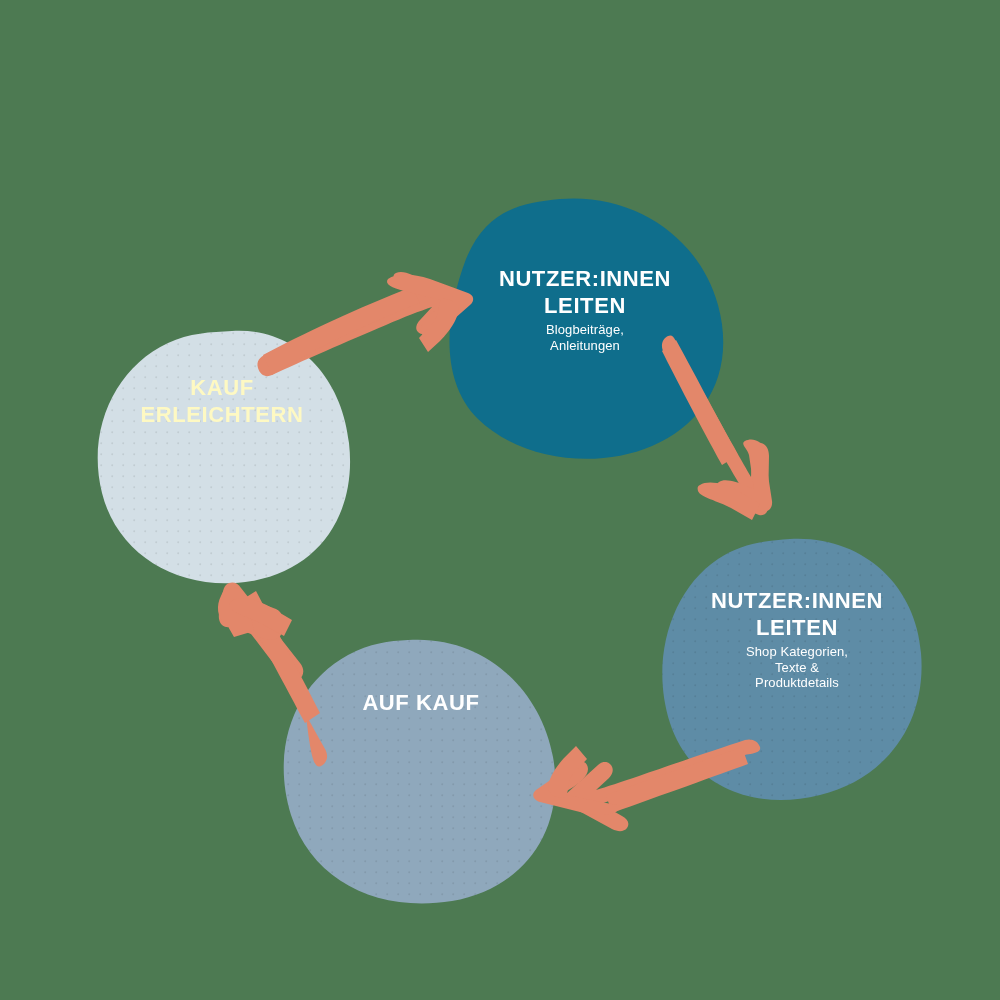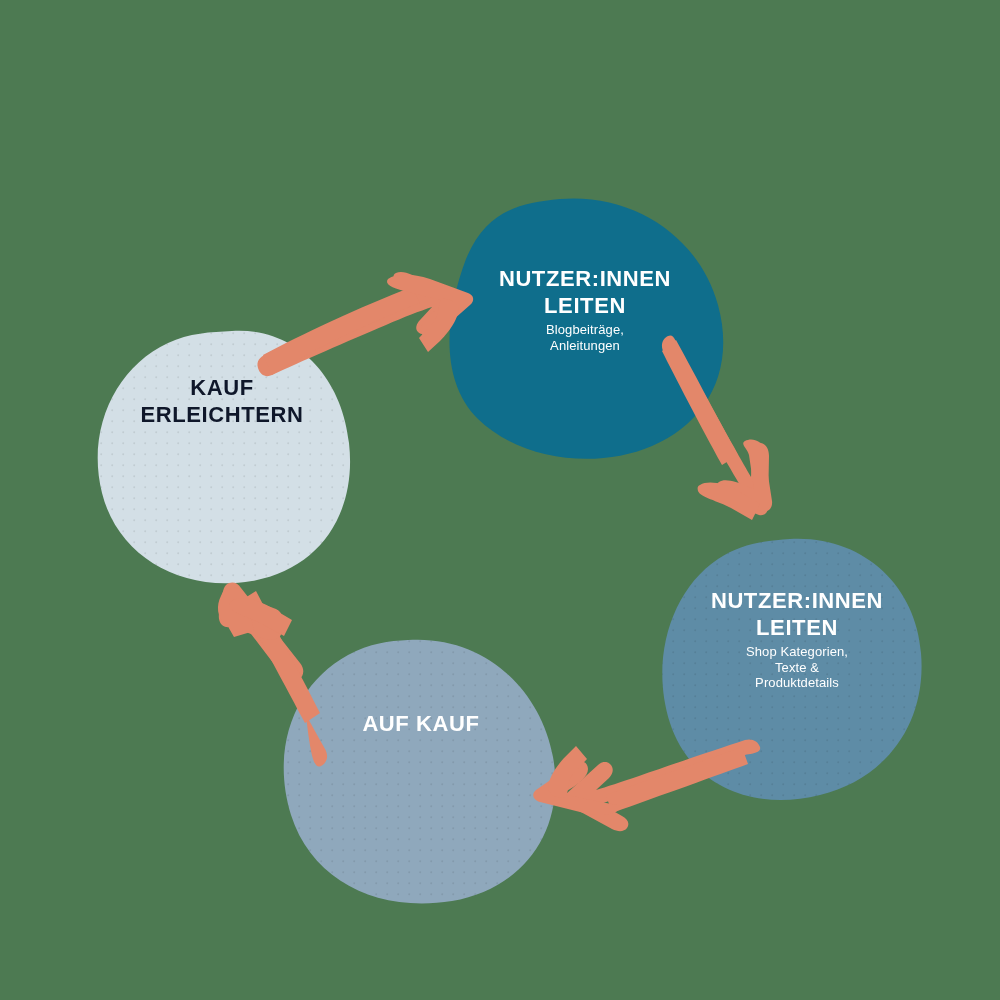--- a/index.html
+++ b/index.html
@@ -43,26 +43,26 @@
   }
   .node-desc {
     font-size: 13px;
     font-weight: 500;
     display: block;
     letter-spacing: 0.1px;
   }
   .on-dark .node-title,
   .on-dark .node-desc { color: #ffffff; }
   .on-light .node-title,
-  .on-light .node-desc { color: #0f172a; }
+  .on-light .node-desc { color: #fef9c3; }
 
   
   #label-abholen      { left: 455px; top: 243px; width: 260px; }
   #label-leiten       { left: 672px; top: 565px; width: 250px; }
-  #label-vorbereiten  { left: 290px; top: 688px; width: 262px; }
+  #label-vorbereiten  { left: 290px; top: 667px; width: 262px; }
   #label-erleichtern  { left: 100px; top: 352px; width: 244px; }
 </style>
 </head>
 <body style="background: rgb(77, 122, 82);">
 
 <div id="stage">
 
   <svg id="cycle-svg" viewBox="0 0 1000 1000">
     <defs>
       <pattern id="dotTexture" width="11" height="11" patternUnits="userSpaceOnUse">

